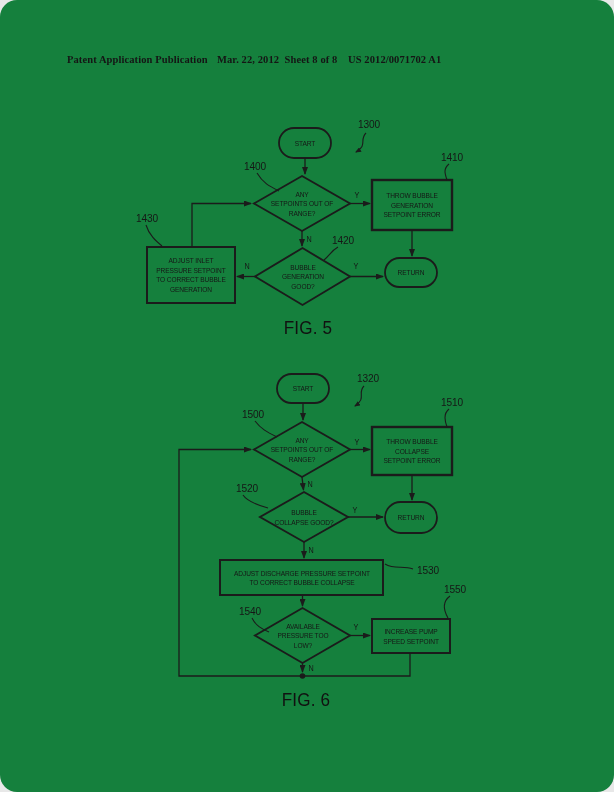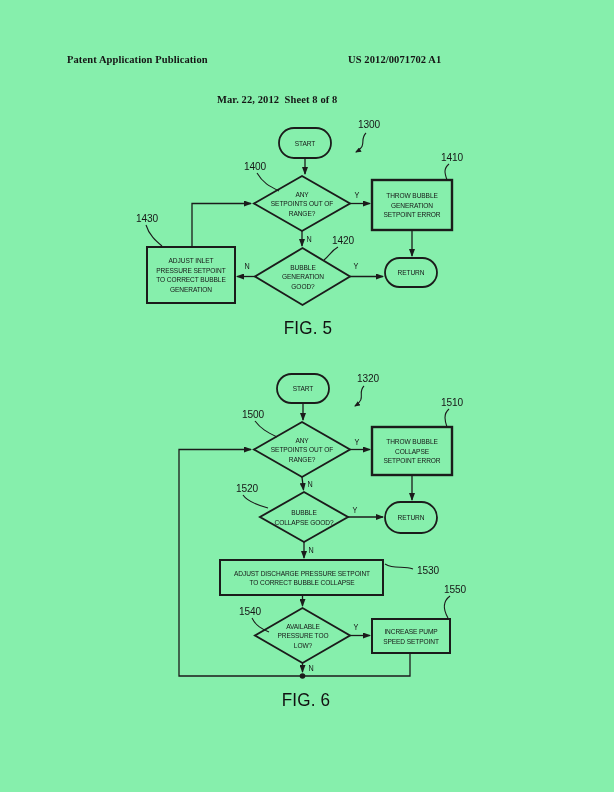--- a/index.html
+++ b/index.html
@@ -1,23 +1,24 @@
 <!DOCTYPE html>
 <html><head>
 <meta charset="utf-8">
 <style>
   html,body{margin:0;padding:0;}
   body{background:#e8e8e8;}
   #page{
     position:relative;
     width:614px;height:792px;
-    background:#86efac;
+    background:#15803d;
     overflow:hidden;
     font-family:"Liberation Sans", sans-serif;
     color:#1b1b1b;
+    border-radius:17px;
   }
   #diagram-svg{position:absolute;left:0;top:0;}
   .hdr{
     position:absolute;
     top:54px;
     font-family:"Liberation Serif", serif;
     font-weight:bold;
     font-size:10.5px;
     letter-spacing:0.1px;
     white-space:pre;
@@ -54,21 +55,21 @@
     transform:translate(-50%,-50%) scaleX(0.9);
     color:#111;
   }
 </style>
 </head>
 <body>
 
 <div id="page">
 
   <div class="hdr" style="left:67px;">Patent Application Publication</div>
-  <div class="hdr" style="left:217px;margin-top:40px;">Mar. 22, 2012  Sheet 8 of 8</div>
+  <div class="hdr" style="left:217px;">Mar. 22, 2012  Sheet 8 of 8</div>
   <div class="hdr" style="left:348px;">US 2012/0071702 A1</div>
 
   <svg id="diagram-svg" width="614" height="792" viewBox="0 0 614 792">
     <defs>
       <marker id="ah" viewBox="0 0 8 6" markerWidth="8" markerHeight="6" refX="7" refY="3" orient="auto" markerUnits="userSpaceOnUse">
         <path d="M0,0 L8,3 L0,6 Z" fill="#1b1b1b"></path>
       </marker>
       <marker id="ahs" viewBox="0 0 6 5" markerWidth="6" markerHeight="5" refX="5" refY="2.5" orient="auto" markerUnits="userSpaceOnUse">
         <path d="M0,0 L6,2.5 L0,5 Z" fill="#1b1b1b"></path>
       </marker>

